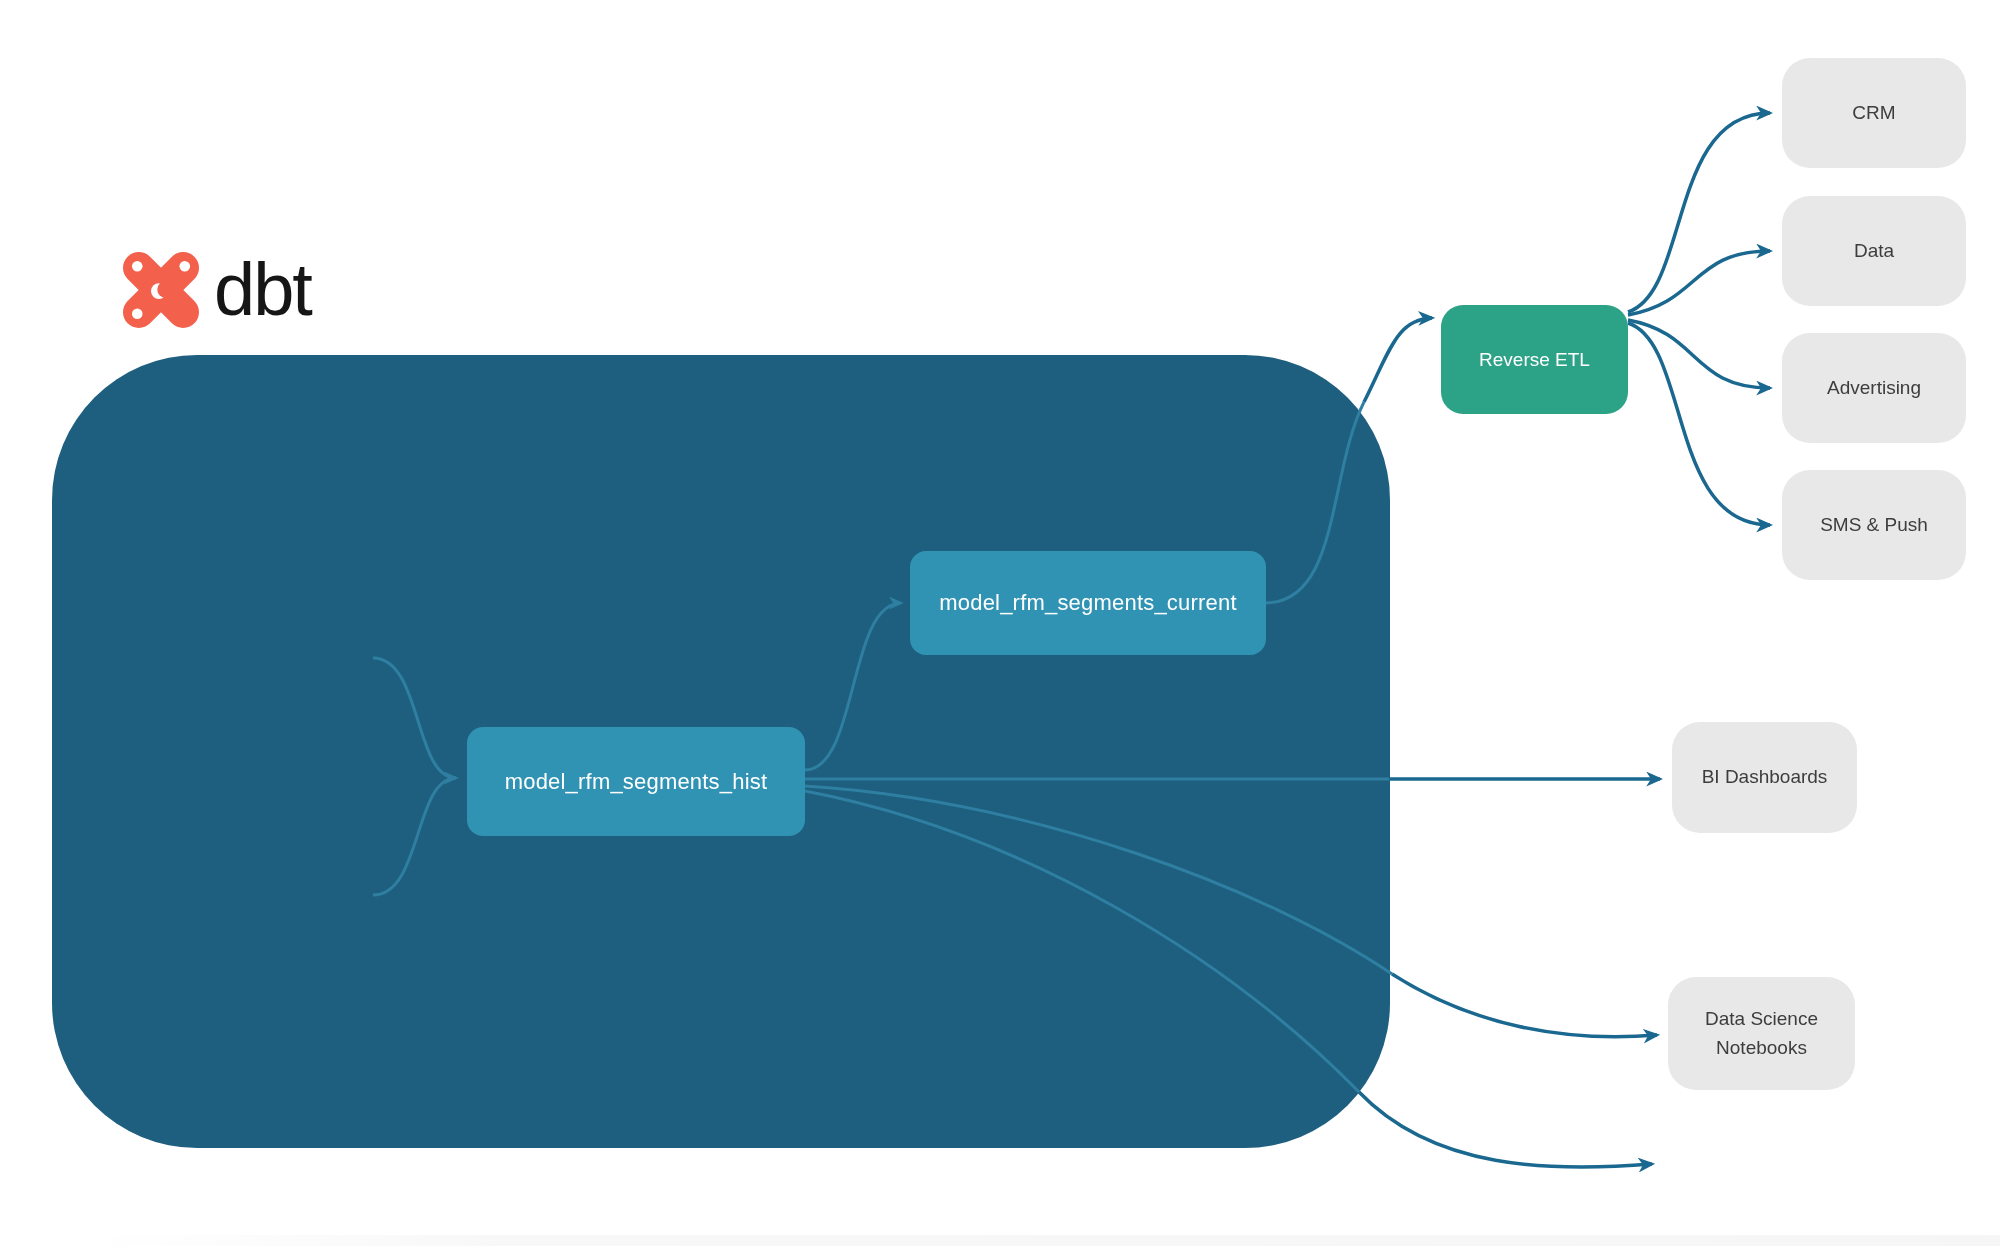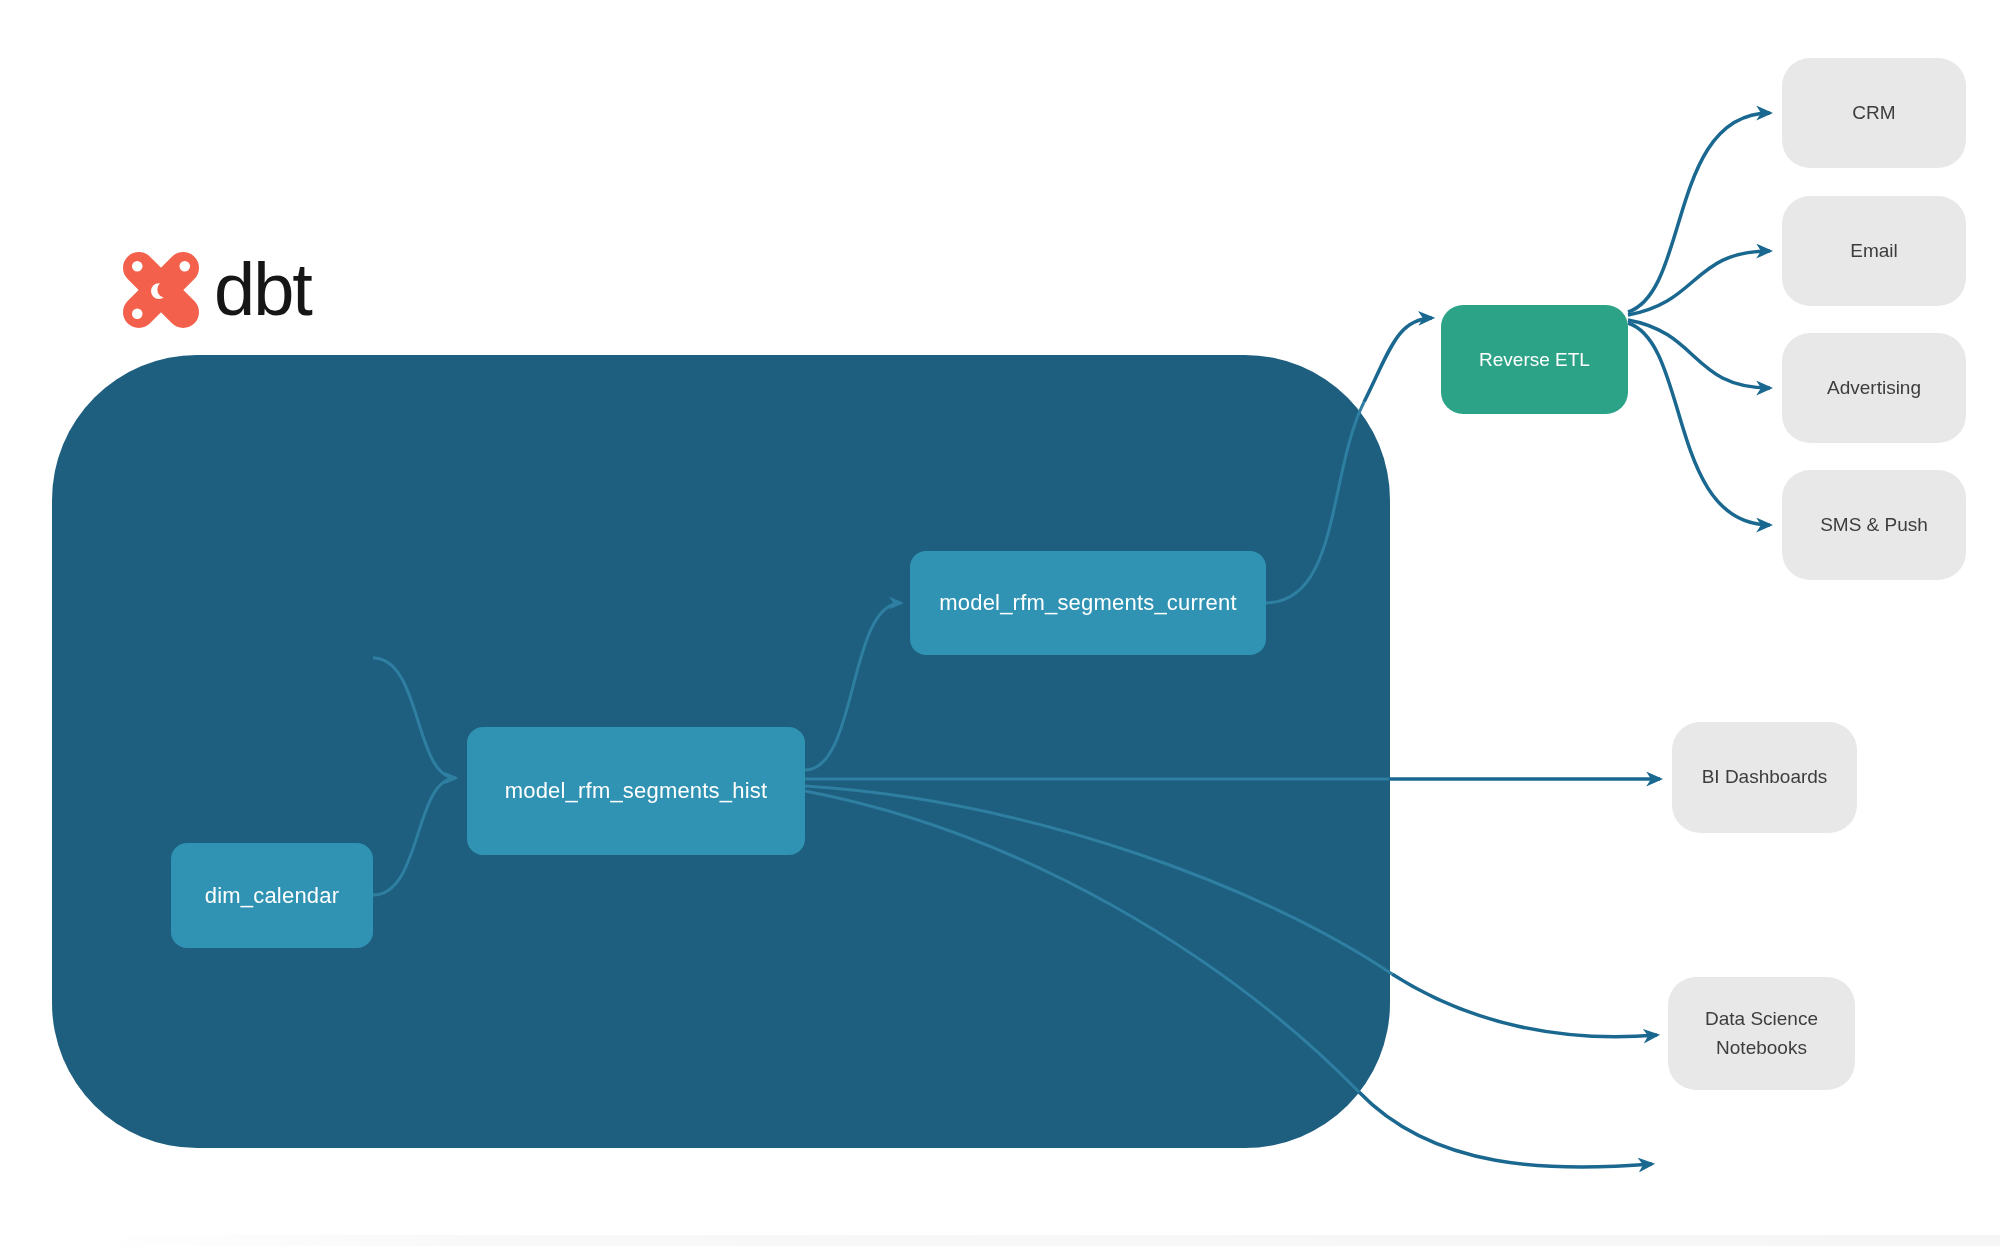--- a/index.html
+++ b/index.html
@@ -86,39 +86,36 @@
     <path class="edge-out" d="M 1364 402 C 1390 350 1397 319 1432 318" marker-end="url(#ah-out)"></path>
     <path class="edge-out" d="M 1628 312 C 1690 292 1668 113 1770 113" marker-end="url(#ah-out)"></path>
     <path class="edge-out" d="M 1628 315 C 1700 302 1692 251 1770 251" marker-end="url(#ah-out)"></path>
     <path class="edge-out" d="M 1628 320 C 1700 333 1692 388 1770 388" marker-end="url(#ah-out)"></path>
     <path class="edge-out" d="M 1628 323 C 1690 343 1668 525 1770 525" marker-end="url(#ah-out)"></path>
     <path class="edge-out" d="M 1389 779 L 1660 779" marker-end="url(#ah-out)"></path>
     <path class="edge-out" d="M 1392 974 C 1470 1024 1562 1043 1657 1035" marker-end="url(#ah-out)"></path>
     <path class="edge-out" d="M 1359 1092 C 1434 1170 1550 1172 1652 1164" marker-end="url(#ah-out)"></path>
   </svg>
 
-  <div class="node model" style="left:171px;top:843px;width:202px;height:105px">
-    <span>dim_calendar</span>
-  </div>
-  <div class="node model" style="left:467px;top:727px;width:338px;height:128px">
+  <div class="node model" style="left:467px;top:727px;width:338px;height:109px">
     <span>model_rfm_segments_hist</span>
   </div>
   <div class="node model" style="left:910px;top:551px;width:356px;height:104px">
     <span>model_rfm_segments_current</span>
   </div>
 
   <div class="node retl" style="left:1441px;top:263px;width:187px;height:109px">
     <span>Reverse ETL</span>
   </div>
 
   <div class="node dest" style="left:1782px;top:58px;width:184px;height:110px">
     <span>CRM</span>
   </div>
   <div class="node dest" style="left:1782px;top:196px;width:184px;height:110px">
-    <span>Email</span>
+    <span>Data</span>
   </div>
   <div class="node dest" style="left:1782px;top:333px;width:184px;height:110px">
     <span>Advertising</span>
   </div>
   <div class="node dest" style="left:1782px;top:470px;width:184px;height:110px">
     <span>SMS &amp; Push</span>
   </div>
 
   <div class="node dest" style="left:1672px;top:722px;width:185px;height:111px">
     <span>BI Dashboards</span>

